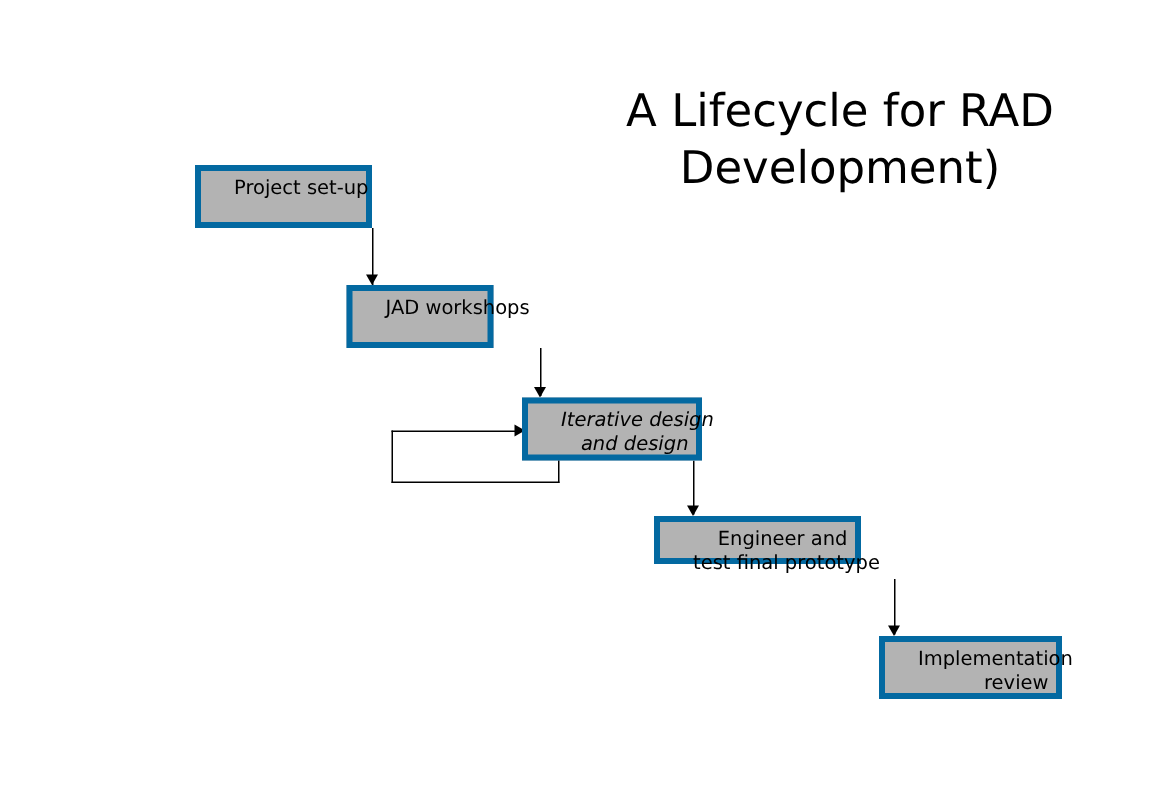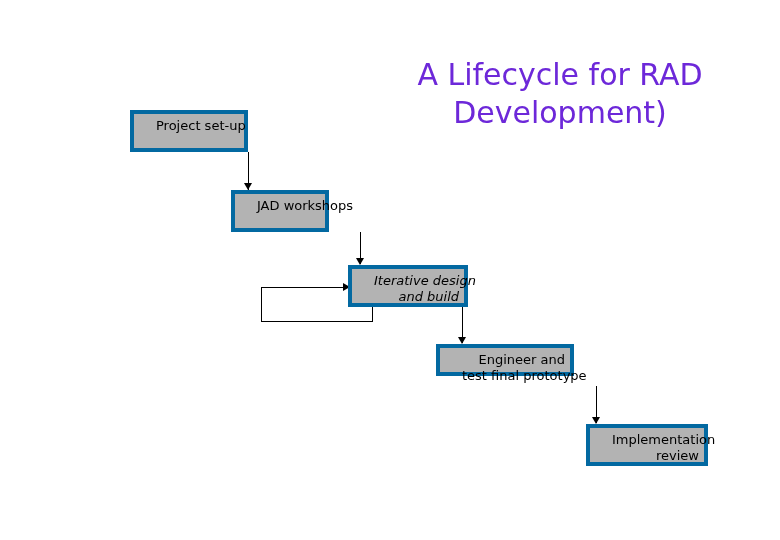--- a/index.html
+++ b/index.html
@@ -17,21 +17,21 @@
     position: relative;
     width: 780px;
     height: 540px;
   }
   .title {
     position: absolute;
     left: 360px;
     top: 56px;
     width: 400px;
     text-align: center;
-    color: #6d28d9;
+    color: #000000;
     font-family: "DejaVu Sans", sans-serif;
     font-size: 30px;
     line-height: 1.28;
     font-weight: normal;
     letter-spacing: 0px;
   }
   .title .line {
     display: block;
     white-space: nowrap;
   }
@@ -111,21 +111,21 @@
   <div class="box" style="left:130px; top:110px; width:118px; height:42px;">
     <span class="lbl">Project set-up</span>
   </div>
 
   <div class="box" style="left:231px; top:190px; width:98px; height:42px;">
     <span class="lbl">JAD workshops</span>
   </div>
 
   <div class="box" style="left:348px; top:265px; width:120px; height:42px;font-style:italic;">
     <span class="lbl">Iterative design</span>
-    <span class="lbl">and build</span>
+    <span class="lbl">and design</span>
   </div>
 
   <div class="box" style="left:436px; top:344px; width:138px; height:32px;">
     <span class="lbl">Engineer and</span>
     <span class="lbl">test final prototype</span>
   </div>
 
   <div class="box" style="left:586px; top:424px; width:122px; height:42px;">
     <span class="lbl">Implementation</span>
     <span class="lbl">review</span>

